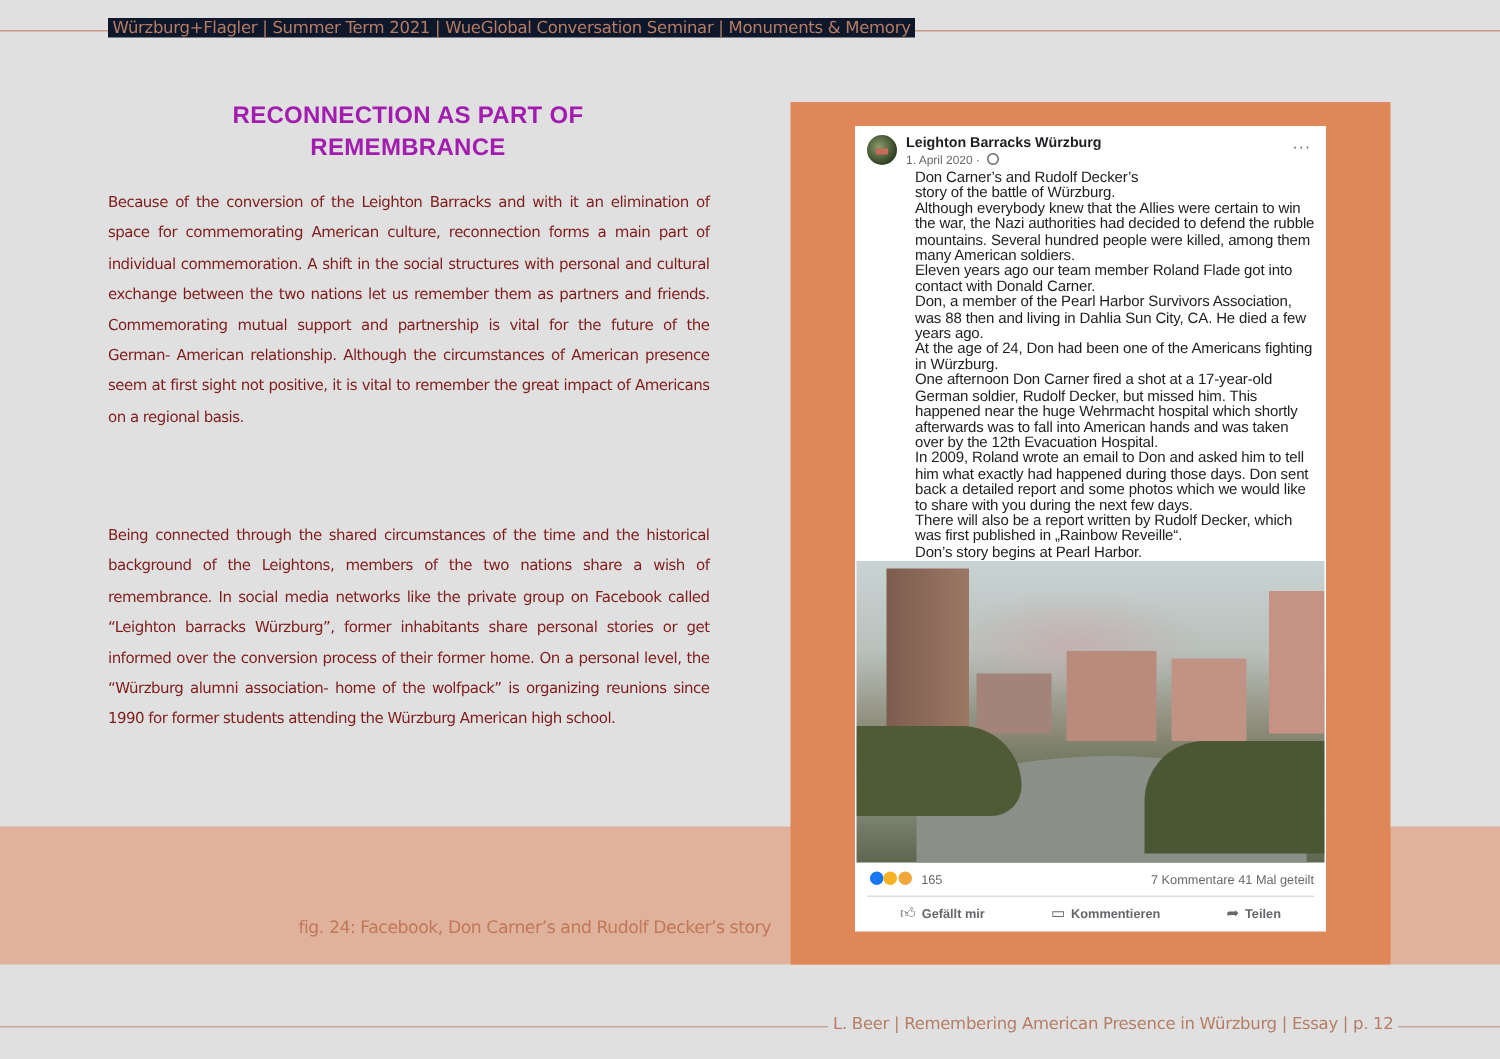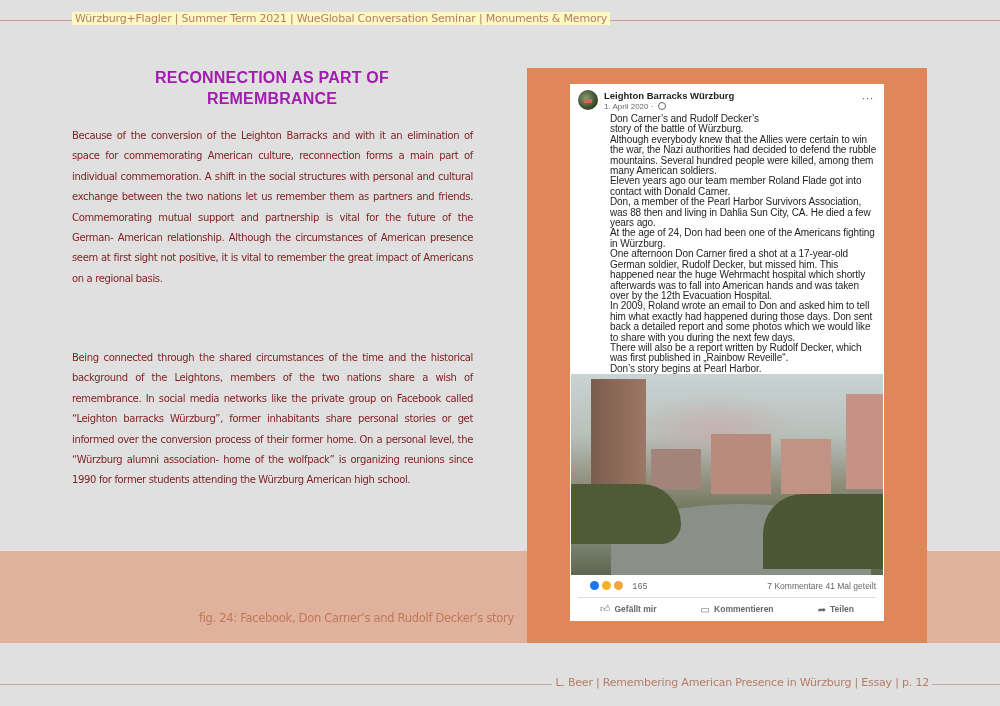--- a/index.html
+++ b/index.html
@@ -1,18 +1,18 @@
 <!DOCTYPE html>
 <html><head>
 <meta charset="utf-8">
 <style>
   html, body { margin:0; padding:0; }
   body { width:1000px; height:706px; background:#e0e0e0; position:relative; overflow:hidden; font-family:"Liberation Sans", sans-serif; }
   .hdr-line { position:absolute; left:0; right:0; top:20px; height:1px; background:#c99a86; }
-  .hdr-text { position:absolute; left:72px; top:12px; padding:0 3px; background:#fef9c3; color:#b57d66; font-size:11px; font-family:"DejaVu Sans", sans-serif; letter-spacing:-0.2px; white-space:nowrap; }
+  .hdr-text { position:absolute; left:72px; top:12px; padding:0 3px; background:#0f172a; color:#b57d66; font-size:11px; font-family:"DejaVu Sans", sans-serif; letter-spacing:-0.2px; white-space:nowrap; }
   .ftr-line { position:absolute; left:0; right:0; top:684px; height:1px; background:#c4a69a; }
   .ftr-text { position:absolute; right:68px; top:676px; padding:0 3px; background:#e0e0e0; color:#b57d66; font-size:11px; font-family:"DejaVu Sans", sans-serif; letter-spacing:-0.2px; white-space:nowrap; }
 
   .band { position:absolute; left:0; right:0; top:551px; height:92px; background:#e0b29b; }
   .caption { position:absolute; right:486px; top:611px; color:#c0785b; font-size:11.5px; font-family:"DejaVu Sans", sans-serif; letter-spacing:-0.3px; white-space:nowrap;text-align:right; }
 
   .title { position:absolute; left:72px; width:400px; top:67px; text-align:center; color:#a21caf; font-weight:bold; font-size:16px; line-height:21px; letter-spacing:0.2px; }
   .body { position:absolute; left:72px; width:401px; color:#7f1d1d; font-size:10px; line-height:20.4px; text-align:justify; font-family:"DejaVu Sans", sans-serif; letter-spacing:-0.35px; }
   .p1 { top:126px; }
   .p2 { top:348px; }
@@ -34,21 +34,21 @@
   .sky-fog { position:absolute; left:60px; top:20px; width:170px; height:70px; background:radial-gradient(ellipse, rgba(200,170,170,0.7), rgba(200,200,200,0) 70%); }
   .bldg { position:absolute; background:#a8786a; }
   .b1 { left:20px; top:5px; width:55px; height:125px; background:linear-gradient(90deg,#7c5d4e,#9c7765); }
   .b2 { left:140px; top:60px; width:60px; height:60px; background:#b98b7c; }
   .b3 { left:210px; top:65px; width:50px; height:55px; background:#c09385; }
   .b4 { left:275px; top:20px; width:37px; height:95px; background:#c79286; }
   .b5 { left:80px; top:75px; width:50px; height:40px; background:#a3847a; }
   .road { position:absolute; left:40px; top:130px; width:260px; height:80px; border-radius:60% 60% 0 0; background:#8a9087; }
   .rubble-l { position:absolute; left:0; top:110px; width:110px; height:60px; background:#4f5a37; border-radius:0 40px 20px 0; }
   .rubble-r { position:absolute; right:0; top:120px; width:120px; height:75px; background:#4a5634; border-radius:40px 0 0 0; }
-  .reactions { position:absolute; left:20px; top:497px; font-size:8.5px; color:#65676b;font-family:Liberation Mono, monospace; }
+  .reactions { position:absolute; left:10px; top:497px; font-size:8.5px; color:#65676b; }
   .reactions .r { display:inline-block; width:9px; height:9px; border-radius:50%; margin-right:-2px; vertical-align:-1px; }
   .stats { position:absolute; right:8px; top:497px; font-size:8.5px; color:#65676b; white-space:nowrap; }
   .divider { position:absolute; left:8px; right:8px; top:513px; height:1px; background:#dadde1; }
   .actions { position:absolute; left:8px; right:8px; top:516px; height:18px; display:flex; justify-content:space-around; align-items:center; }
   .action { font-size:8.5px; color:#65676b; font-weight:bold; cursor:pointer; display:flex; align-items:center; gap:4px; }
   .action .ic { font-size:10px; font-weight:normal; }
 </style>
 </head>
 <body>
 

